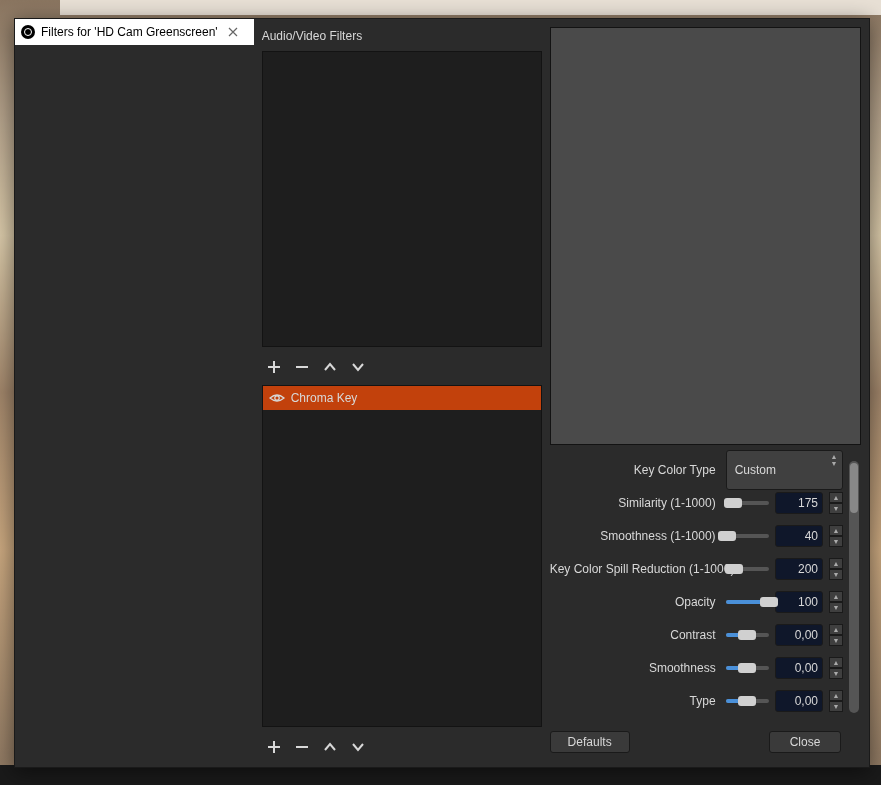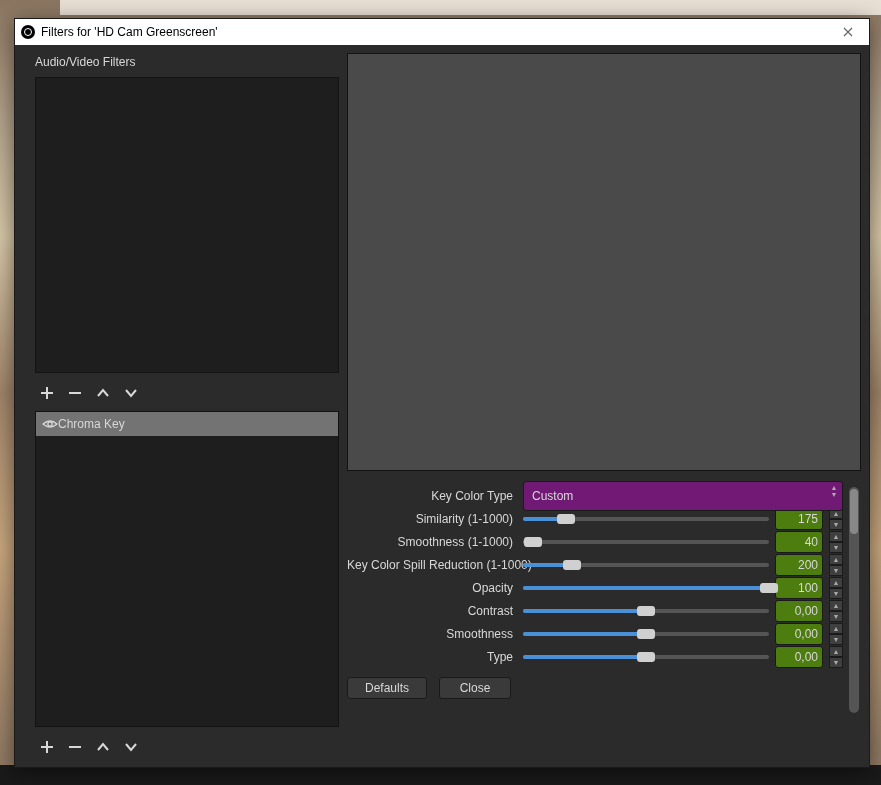--- a/index.html
+++ b/index.html
@@ -1,59 +1,59 @@
 <!DOCTYPE html>
 <html><head>
 <meta charset="utf-8">
 <style>
 * { box-sizing: border-box; margin: 0; padding: 0; font-family: "Segoe UI", Tahoma, sans-serif; }
 body { background: #3a3a3a; width: 881px; height: 785px; overflow: hidden; position: relative; }
 .bg-strip { position: absolute; inset: 0; background: linear-gradient(180deg,#8a7560 0%,#b3a18a 15%,#d8c8a8 30%,#a0856a 50%,#c9a77f 70%,#8a7560 100%); }
 .bg-strip::before { content:""; position:absolute; top:0; left:60px; right:0; height:15px; background:#e8e0d5; }
-.dialog { position: absolute; top: 18px; left: 14px; width: 856px; height: 750px; background: #2b2b2b; border: 1px solid #1a1a1a; box-shadow: 0 4px 20px rgba(0,0,0,.5); display: flex; flex-direction: column; }
+.dialog { position: absolute; top: 18px; left: 14px; width: 856px; height: 750px; background: #2b2b2b; border: 1px solid #1a1a1a; box-shadow: 0 4px 20px rgba(0,0,0,.5); display: flex; flex-direction: row; }
 .titlebar { height: 26px; background: #ffffff; display: flex; align-items: center; padding: 0 6px; color: #000; font-size: 12px; }
 .titlebar .app-icon { width: 14px; height: 14px; border-radius: 50%; background: #000; margin-right: 6px; position: relative; }
 .titlebar .app-icon::after { content:""; position:absolute; inset:3px; border:1.5px solid #fff; border-radius:50%; }
 .titlebar .close { margin-left: auto; width: 30px; height: 100%; display:flex; align-items:center; justify-content:center; color:#666; cursor:pointer; }
 .titlebar .close svg{width:10px;height:10px;}
 .content { flex:1; display:flex; gap:8px; padding:8px; color:#d8d8d8; font-size:12px; background:#2b2b2b; position:relative;}
-.left-col { width: 304px; display:flex; flex-direction:column; gap:6px;margin-left:12px; }
+.left-col { width: 280px; display:flex; flex-direction:column; gap:6px; }
 .section-label { font-size:12px; padding:2px 0; }
 .list-box { background:#1e1e1e; border:1px solid #131313; flex:none; }
 .audio-list { height: 296px; }
 .toolbar { display:flex; gap:8px; padding:4px 2px 2px 2px; }
 .tool-btn { width:20px; height:20px; display:flex; align-items:center; justify-content:center; cursor:pointer; color:#d8d8d8; }
 .tool-btn svg{width:14px;height:14px;stroke:#d8d8d8;stroke-width:2;fill:none;}
 .effect-list { flex:1; min-height:280px; }
-.filter-item { display:flex; align-items:center; padding:4px 6px; background:#737373; font-size:12px; }
+.filter-item { display:flex; align-items:center; gap:6px; padding:4px 6px; background:#c2410c; font-size:12px; }
 .filter-item .eye{width:16px;height:16px;display:flex;align-items:center;justify-content:center;}
 .filter-item .eye svg{width:16px;height:12px;stroke:#d8d8d8;stroke-width:1.3;fill:none;}
 .right-col { flex:1; display:flex; flex-direction:column; gap:8px; }
 .preview { height: 418px; background:#4a4a4a; border:1px solid #131313; }
 .props { flex:1; display:flex; gap:6px; padding-top:6px; }
-.props-inner { flex:1; display:flex; flex-direction:column; gap:1px; }
+.props-inner { flex:1; display:flex; flex-direction:column; gap:11px; }
 .props-scroll { width:10px; background:#555; border-radius:5px; margin:2px 2px 46px 0; position:relative; }
 .props-scroll::after{content:"";position:absolute;top:2px;left:1px;right:1px;height:20%;background:#888;border-radius:4px;}
 .row { display:flex; align-items:center; gap:6px; height:22px; }
 .row-label { width: 170px; text-align:right; padding-right:4px; font-size:12px; color:#d8d8d8; white-space:nowrap;}
-.combo { flex:1; background:#701a75; border:1px solid #1a1a1a; height:30px; display:flex; align-items:center; padding:0 8px; border-radius:3px; position:relative; color:#d8d8d8; font-size:12px;}
+.combo { flex:1; background:#404040; border:1px solid #1a1a1a; height:40px; display:flex; align-items:center; padding:0 8px; border-radius:3px; position:relative; color:#d8d8d8; font-size:12px;}
 .combo .updn { position:absolute; right:4px; top:2px; display:flex; flex-direction:column; gap:0; }
 .combo .updn span{width:8px;height:7px;display:flex;align-items:center;justify-content:center;font-size:7px;line-height:1;color:#aaa;}
 .color-row { display:flex; gap:6px; flex:1; }
 .color-swatch { flex:1; background:#008e4e; border:1px solid #1a1a1a; height:22px; display:flex; align-items:center; justify-content:center; color:#fff; font-size:12px; border-radius:3px;}
 .btn { background:#3a3a3a; border:1px solid #1a1a1a; height:22px; padding:0 14px; display:flex; align-items:center; justify-content:center; color:#d8d8d8; font-size:12px; border-radius:3px; cursor:pointer;}
 .btn.select-color{flex:1;}
 .slider-track { flex:1; position:relative; height:22px; display:flex; align-items:center;}
 .track-bg { position:absolute; left:0; right:0; height:4px; background:#555; border-radius:2px;}
 .track-fill { position:absolute; left:0; height:4px; background:#4a90d9; border-radius:2px;}
 .thumb { position:absolute; width:18px; height:10px; background:#d0d0d0; border-radius:3px; transform:translateX(-50%); top:6px;}
-.spin { width:48px; background:#4d7c0f; border:1px solid #1a1a1a; height:22px; display:flex; align-items:center; justify-content:flex-end; padding:0 4px; color:#d8d8d8; font-size:12px; border-radius:3px;}
+.spin { width:48px; background:#0f172a; border:1px solid #1a1a1a; height:22px; display:flex; align-items:center; justify-content:flex-end; padding:0 4px; color:#d8d8d8; font-size:12px; border-radius:3px;}
 .spin-btns { width:14px; height:22px; display:flex; flex-direction:column;}
 .spin-btns div{flex:1;background:#3f3f3f;border:1px solid #1a1a1a;display:flex;align-items:center;justify-content:center;font-size:7px;color:#aaa;cursor:pointer;}
-.footer-btns { display:flex; justify-content:flex-start; gap:12px; padding:8px 2px 0 0;}
+.footer-btns { display:flex; justify-content:space-between; gap:12px; padding:8px 2px 0 0;}
 .bottom-strip{position:absolute;bottom:0;left:0;right:0;height:20px;background:#1a1a1a;}
 </style>
 </head>
 <body>
 
 <div class="bg-strip"></div>
 <div class="bottom-strip"></div>
 
 <div class="dialog">
   <div class="titlebar">

